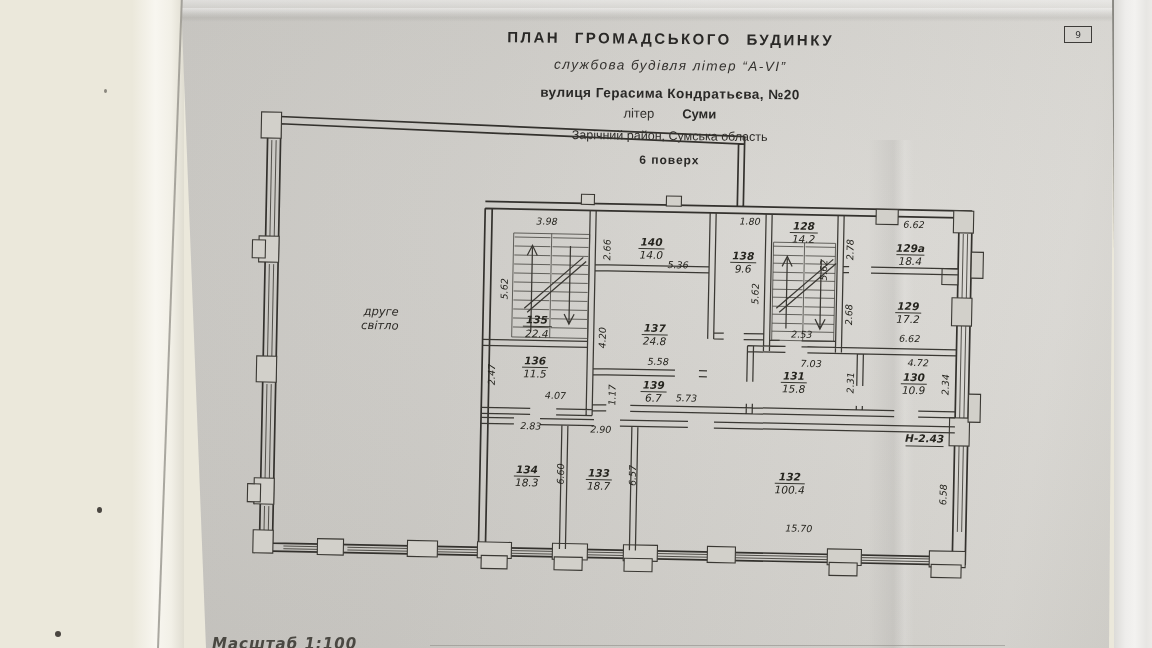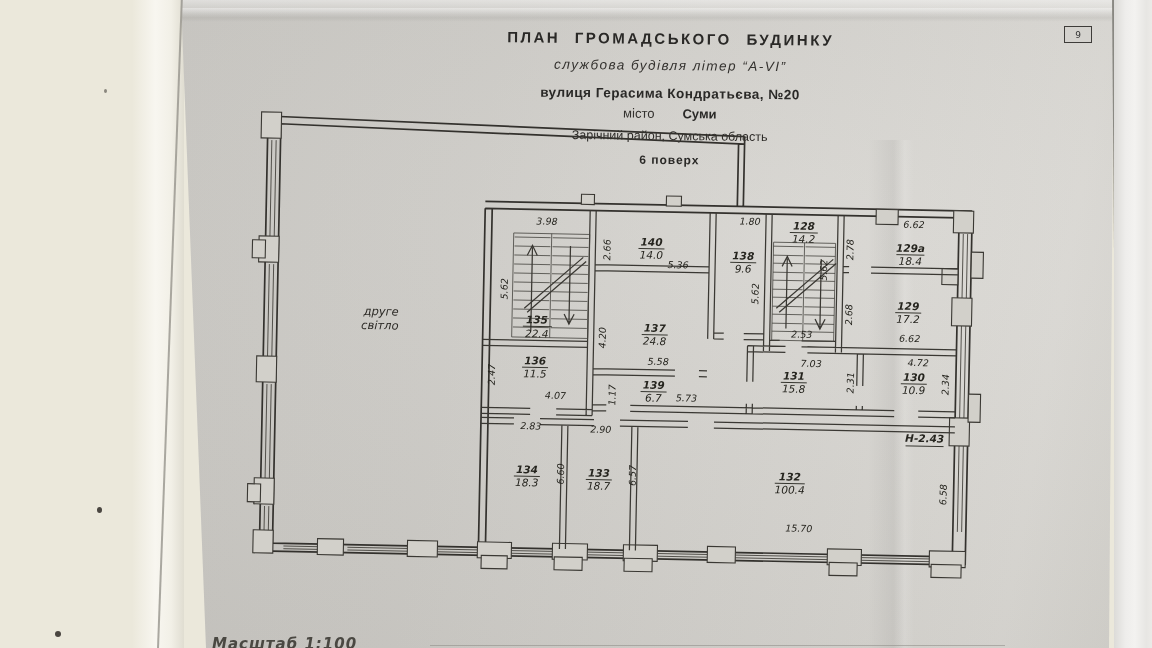--- a/index.html
+++ b/index.html
@@ -95,21 +95,21 @@
 
 <div class="pagebox">
   <span>9</span>
 </div>
 
 <div class="titleblock">
   <div class="t1">ПЛАН  ГРОМАДСЬКОГО  БУДИНКУ</div>
   <div class="t2">службова будівля літер “А-VI”</div>
   <div class="t3">вулиця  Герасима Кондратьєва, №20</div>
   <div class="t4">
-    <span class="muted">місто</span>
+    <span class="muted">літер</span>
     <span>Суми</span>
   </div>
   <div class="t5">Зарічний район, Сумська область</div>
   <div class="t6">6 поверх</div>
 </div>
 
 <svg width="1152" height="648" viewBox="0 0 1152 648">
   <g transform="rotate(1.15 268 118)">
 
     <g>

